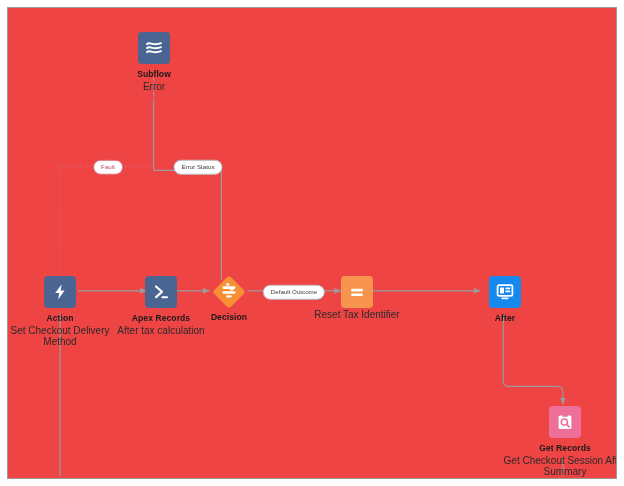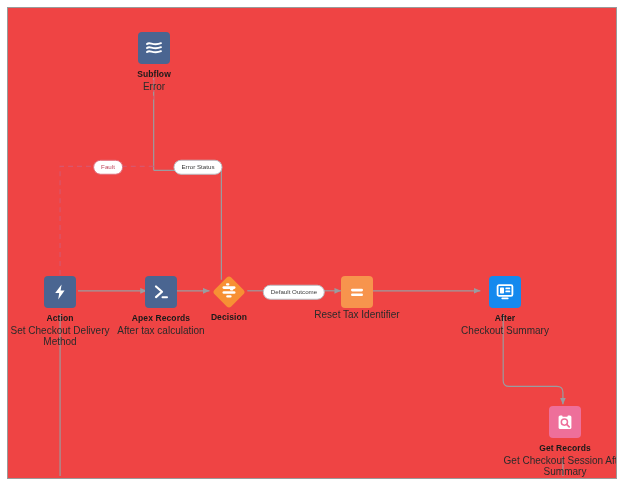--- a/index.html
+++ b/index.html
@@ -181,21 +181,20 @@
       <div class="node-icon" style="background:#1589ee;">
         <svg width="22" height="22" viewBox="0 0 22 22">
           <rect x="3.6" y="4.2" width="14.8" height="10.6" rx="1.4" fill="none" stroke="#ffffff" stroke-width="1.8"></rect>
           <rect x="6" y="6.6" width="4" height="5.8" rx="0.7" fill="#ffffff"></rect>
           <rect x="11.4" y="6.6" width="4.8" height="1.7" rx="0.6" fill="#ffffff"></rect>
           <rect x="11.4" y="9.6" width="4.8" height="1.7" rx="0.6" fill="#ffffff"></rect>
           <rect x="7.4" y="16.6" width="7.2" height="1.7" rx="0.8" fill="#ffffff"></rect>
         </svg>
       </div>
       <div class="node-title">After</div>
-      <div class="node-sub">Checkout Summary</div>
     </div>
 
     <div class="node" style="left:557px; top:398px;">
       <div class="node-icon" style="background:#ee6f9a;">
         <svg width="22" height="22" viewBox="0 0 22 22">
           <rect x="4.6" y="4.4" width="12.8" height="13.6" rx="1.6" fill="#ffffff"></rect>
           <rect x="8.2" y="2.6" width="5.6" height="3.2" rx="1" fill="#ee6f9a"></rect>
           <circle cx="10.4" cy="11.1" r="3.1" fill="none" stroke="#ee6f9a" stroke-width="1.5"></circle>
           <path d="M12.7,13.4 L15.2,15.9" stroke="#ee6f9a" stroke-width="1.7" stroke-linecap="round"></path>
         </svg>

